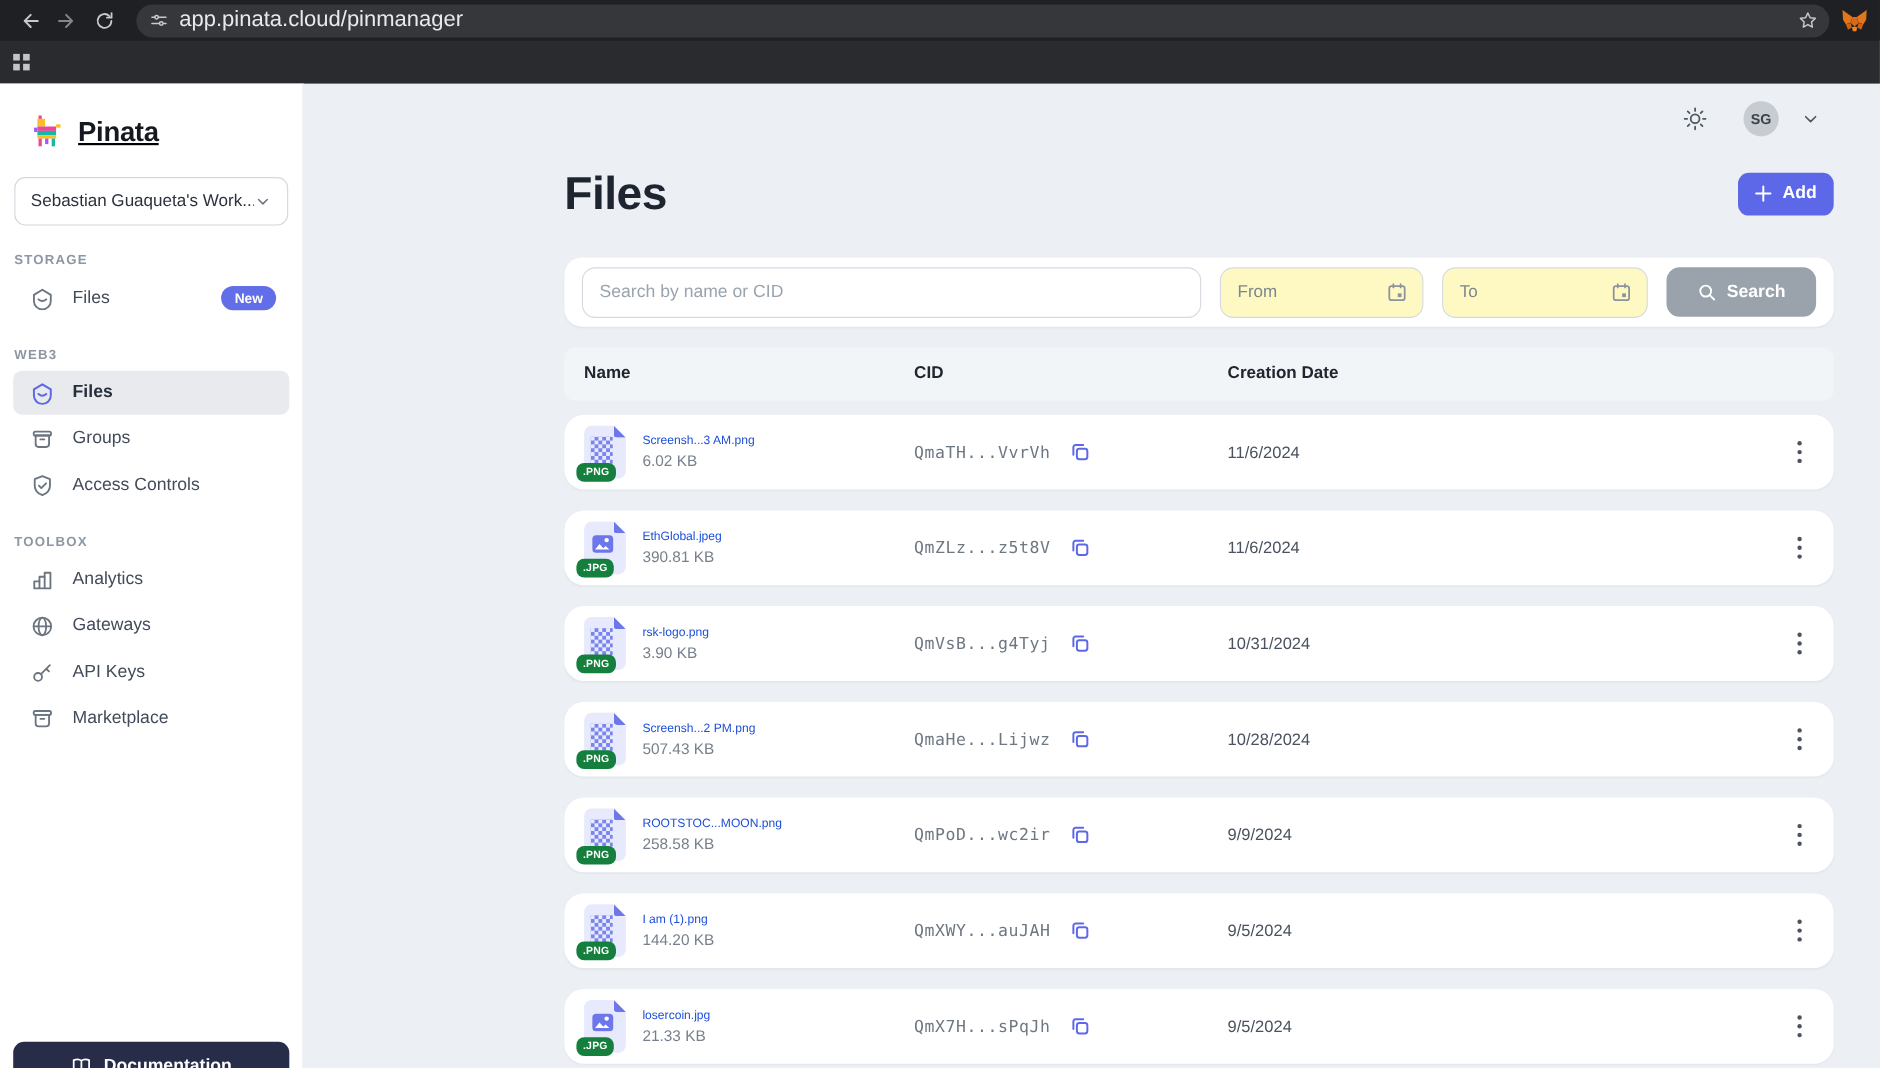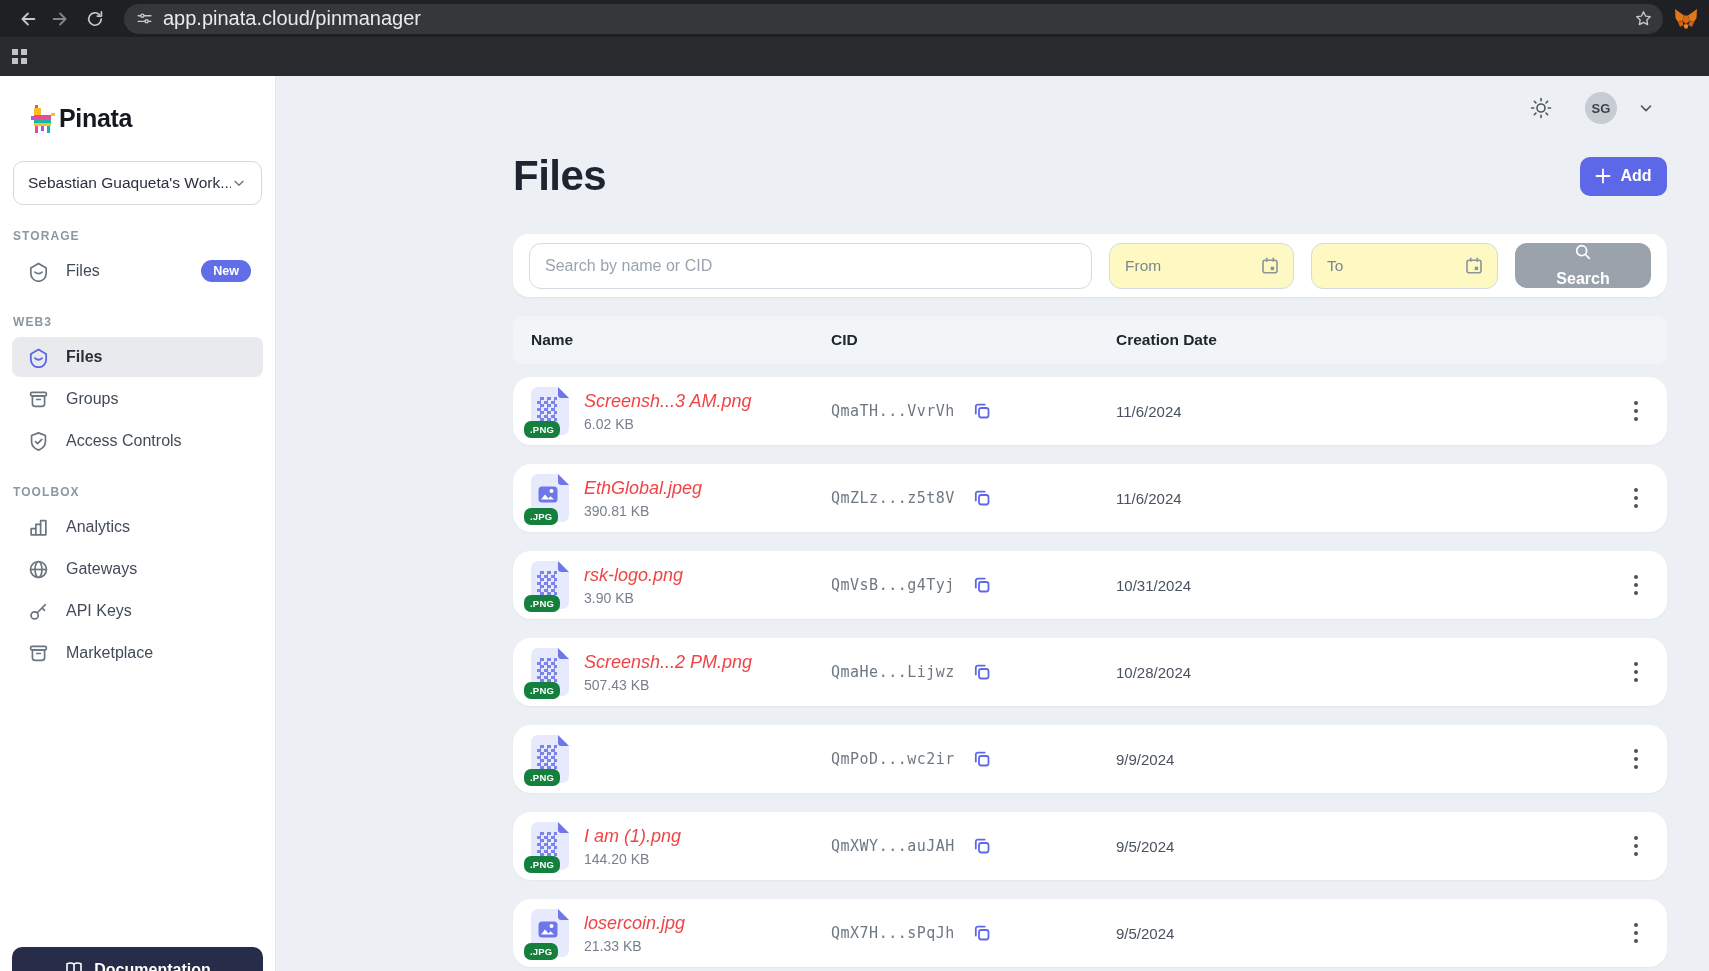--- a/index.html
+++ b/index.html
@@ -12,21 +12,21 @@
   .urlbar { flex:1; height:30px; margin-left:12px; margin-right:10px; background:#36373a; border-radius:15px; display:flex; align-items:center; padding:0 10px 0 12px; }
   .url-text { color:#e8eaed; font-size:20px; margin-left:10px; flex:1; white-space:nowrap; }
   .ext-fox { width:26px; height:26px; display:flex; align-items:center; justify-content:center; flex:0 0 auto; }
   .chrome-strip { height:39px; display:flex; align-items:center; padding:0 12px; }
 
   
   .app { display:flex; height:895px; }
 
   
   .sidebar { width:276px; background:#ffffff; border-right:1px solid #e4e8ed; position:relative; flex:0 0 auto; }
-  .brand { display:flex; align-items:flex-start; gap:2px; margin:28px 0 0 30px; }
+  .brand { display:flex; align-items:flex-end; gap:14px; margin:28px 0 0 30px;text-decoration:underline; }
   .brand-text { font-size:25px; font-weight:800; color:#15181e; letter-spacing:-0.3px; }
   .workspace { margin:26px 13px 0 13px; height:44px; border:1px solid #d3d8de; border-radius:10px; display:flex; align-items:center; padding:0 14px; cursor:pointer; }
   .workspace-label { flex:1; font-size:15.5px; color:#2b313c; font-weight:500; white-space:nowrap; overflow:hidden; }
   .section-label { font-size:12px; font-weight:700; letter-spacing:.09em; color:#8d97a3; margin:24px 13px 8px 13px; }
   .side-item { display:flex; align-items:center; margin:2px 12px; padding:0 12px 0 16px; height:40px; border-radius:8px; cursor:pointer; }
   .side-item .label { font-size:16px; color:#424b59; font-weight:500; margin-left:17px; }
   .side-item.active { background:#e8eaee; }
   .side-item.active .label { color:#272e3a; font-weight:600; }
   .side-icon { width:21px; height:21px; flex:0 0 auto; display:flex; }
   .badge-new { margin-left:auto; background:#626ee8; color:#fff; font-size:12.5px; font-weight:600; padding:4px 12px; border-radius:999px; }
@@ -42,21 +42,21 @@
   .page-title { font-size:42px; font-weight:700; color:#1f2530; letter-spacing:-0.5px; }
   .add-btn { width:87px; height:39px; background:#5d68e8; border:none; border-radius:10px; color:#fff; font-size:16px; font-weight:600; display:flex; align-items:center; justify-content:center; gap:9px; cursor:pointer; font-family:inherit; }
 
   .search-card { margin-top:34px; height:63px; background:#fff; border-radius:16px; box-shadow:0 1px 2px rgba(16,24,40,.05); display:flex; align-items:center; padding:0 16px; gap:17px; }
   .text-input { height:46px; border:1px solid #d5dae0; border-radius:12px; background:#fff; font-family:inherit; font-size:16px; color:#323a46; padding:0 15px; outline:none; }
   .text-input::placeholder { color:#9aa4ae; }
   .search-input { flex:1; }
   .date-field { height:46px; border:1px solid #d5dae0; border-radius:12px; background:#fef9c3; display:flex; align-items:center; padding:0 13px 0 15px; }
   .date-field.from { width:185px; } .date-field.to { width:187px; }
   .date-placeholder { flex:1; font-size:15.5px; color:#7c8690; }
-  .search-btn { width:136px; height:45px; background:#9aa3ab; border:none; border-radius:12px; color:#fff; font-size:16px; font-weight:600; display:flex; align-items:center; justify-content:center; gap:9px; cursor:pointer; font-family:inherit;flex-direction:column; }
+  .search-btn { width:136px; height:45px; background:#9aa3ab; border:none; border-radius:12px; color:#fff; font-size:16px; font-weight:600; display:flex; align-items:center; justify-content:center; gap:9px; cursor:pointer; font-family:inherit; }
 
   .table-header { margin-top:19px; height:48px; background:#f2f5f8; border-radius:10px; display:flex; align-items:center; padding:0 18px; }
   .th { font-size:15.5px; font-weight:700; color:#20262f; }
   .col-name { flex:0 0 300px; } .col-cid { flex:0 0 285px; } .col-date { flex:1; } .col-menu { width:26px; }
 
   .rows { margin-top:13px; display:flex; flex-direction:column; gap:19px; }
   .file-row { height:68px; background:#fff; border-radius:18px; box-shadow:0 1px 2px rgba(16,24,40,.04); display:flex; align-items:center; padding:0 18px; }
   .name-cell { flex:0 0 300px; display:flex; align-items:center; }
   .cid-cell { flex:0 0 285px; display:flex; align-items:center; }
   .date-cell { flex:1; font-size:15px; color:#49525e; }
@@ -64,21 +64,21 @@
 
   .file-icon { width:38px; height:48px; background:#e7eafc; border-radius:7px; position:relative; margin-right:15px; flex:0 0 auto; }
   .file-icon .notch { position:absolute; top:0; right:0; width:11px; height:11px; background:#fff; border-bottom-left-radius:2px; }
   .file-icon .fold { position:absolute; top:0; right:0; width:11px; height:11px; background:#6e77ea; clip-path:polygon(0 0,100% 100%,0 100%); border-bottom-left-radius:3px; }
   .glyph-png { position:absolute; left:6px; top:10px; width:20px; height:26px;
     background:repeating-conic-gradient(#7b84ec 0% 25%, transparent 0% 50%); background-size:7px 7px; display:none; }
   .glyph-jpg { position:absolute; left:7px; top:12px; display:none; }
   .file-icon.png .glyph-png { display:block; }
   .file-icon.jpg .glyph-jpg { display:block; }
   .ext-badge { position:absolute; left:-7px; bottom:-3px; background:#15803d; color:#fff; font-size:9.5px; font-weight:700; padding:3px 6px; border-radius:7px; letter-spacing:.2px; }
-  .file-name { font-size:18px; font-weight:500; color:#ef4444;font-style:italic; }
+  .file-name { font-size:11px; font-weight:500; color:#1d4ed8; }
   .file-size { font-size:14px; color:#77808c; margin-top:4px; }
   .cid { font-family:"DejaVu Sans Mono",monospace; font-size:15px; color:#6e7883; letter-spacing:.5px; }
   .copy-btn { margin-left:16px; display:flex; cursor:pointer; }
   .kebab { display:flex; flex-direction:column; gap:4px; cursor:pointer; padding:4px; }
   .kebab i { width:4px; height:4px; border-radius:50%; background:#4c535e; }
 </style>
 </head>
 <body>
 
 <div class="chrome">
@@ -475,20 +475,24 @@
 
   <div class="file-row">
     <div class="name-cell">
       <div class="file-icon png">
         <span class="glyph-png"></span>
 
         <span class="notch"></span>
               <span class="fold"></span>
         <span class="ext-badge">.PNG</span>
       </div>
+      <div>
+        <div class="file-name">ROOTSTOC...MOON.png</div>
+        <div class="file-size">258.58 KB</div>
+      </div>
     </div>
     <div class="cid-cell">
       <span class="cid">QmPoD...wc2ir</span>
       <span class="copy-btn">
         <svg width="22" height="22" viewBox="0 0 22 22">
                 <g stroke="#5d68e8" stroke-width="1.8" fill="none" stroke-linejoin="round" stroke-linecap="round">
                   <rect x="8" y="8" width="9.5" height="9.5" rx="2.2"></rect>
                   <path d="M4.8 13.5V6.6a2 2 0 0 1 2-2h6.9"></path>
                 </g>
               </svg>

